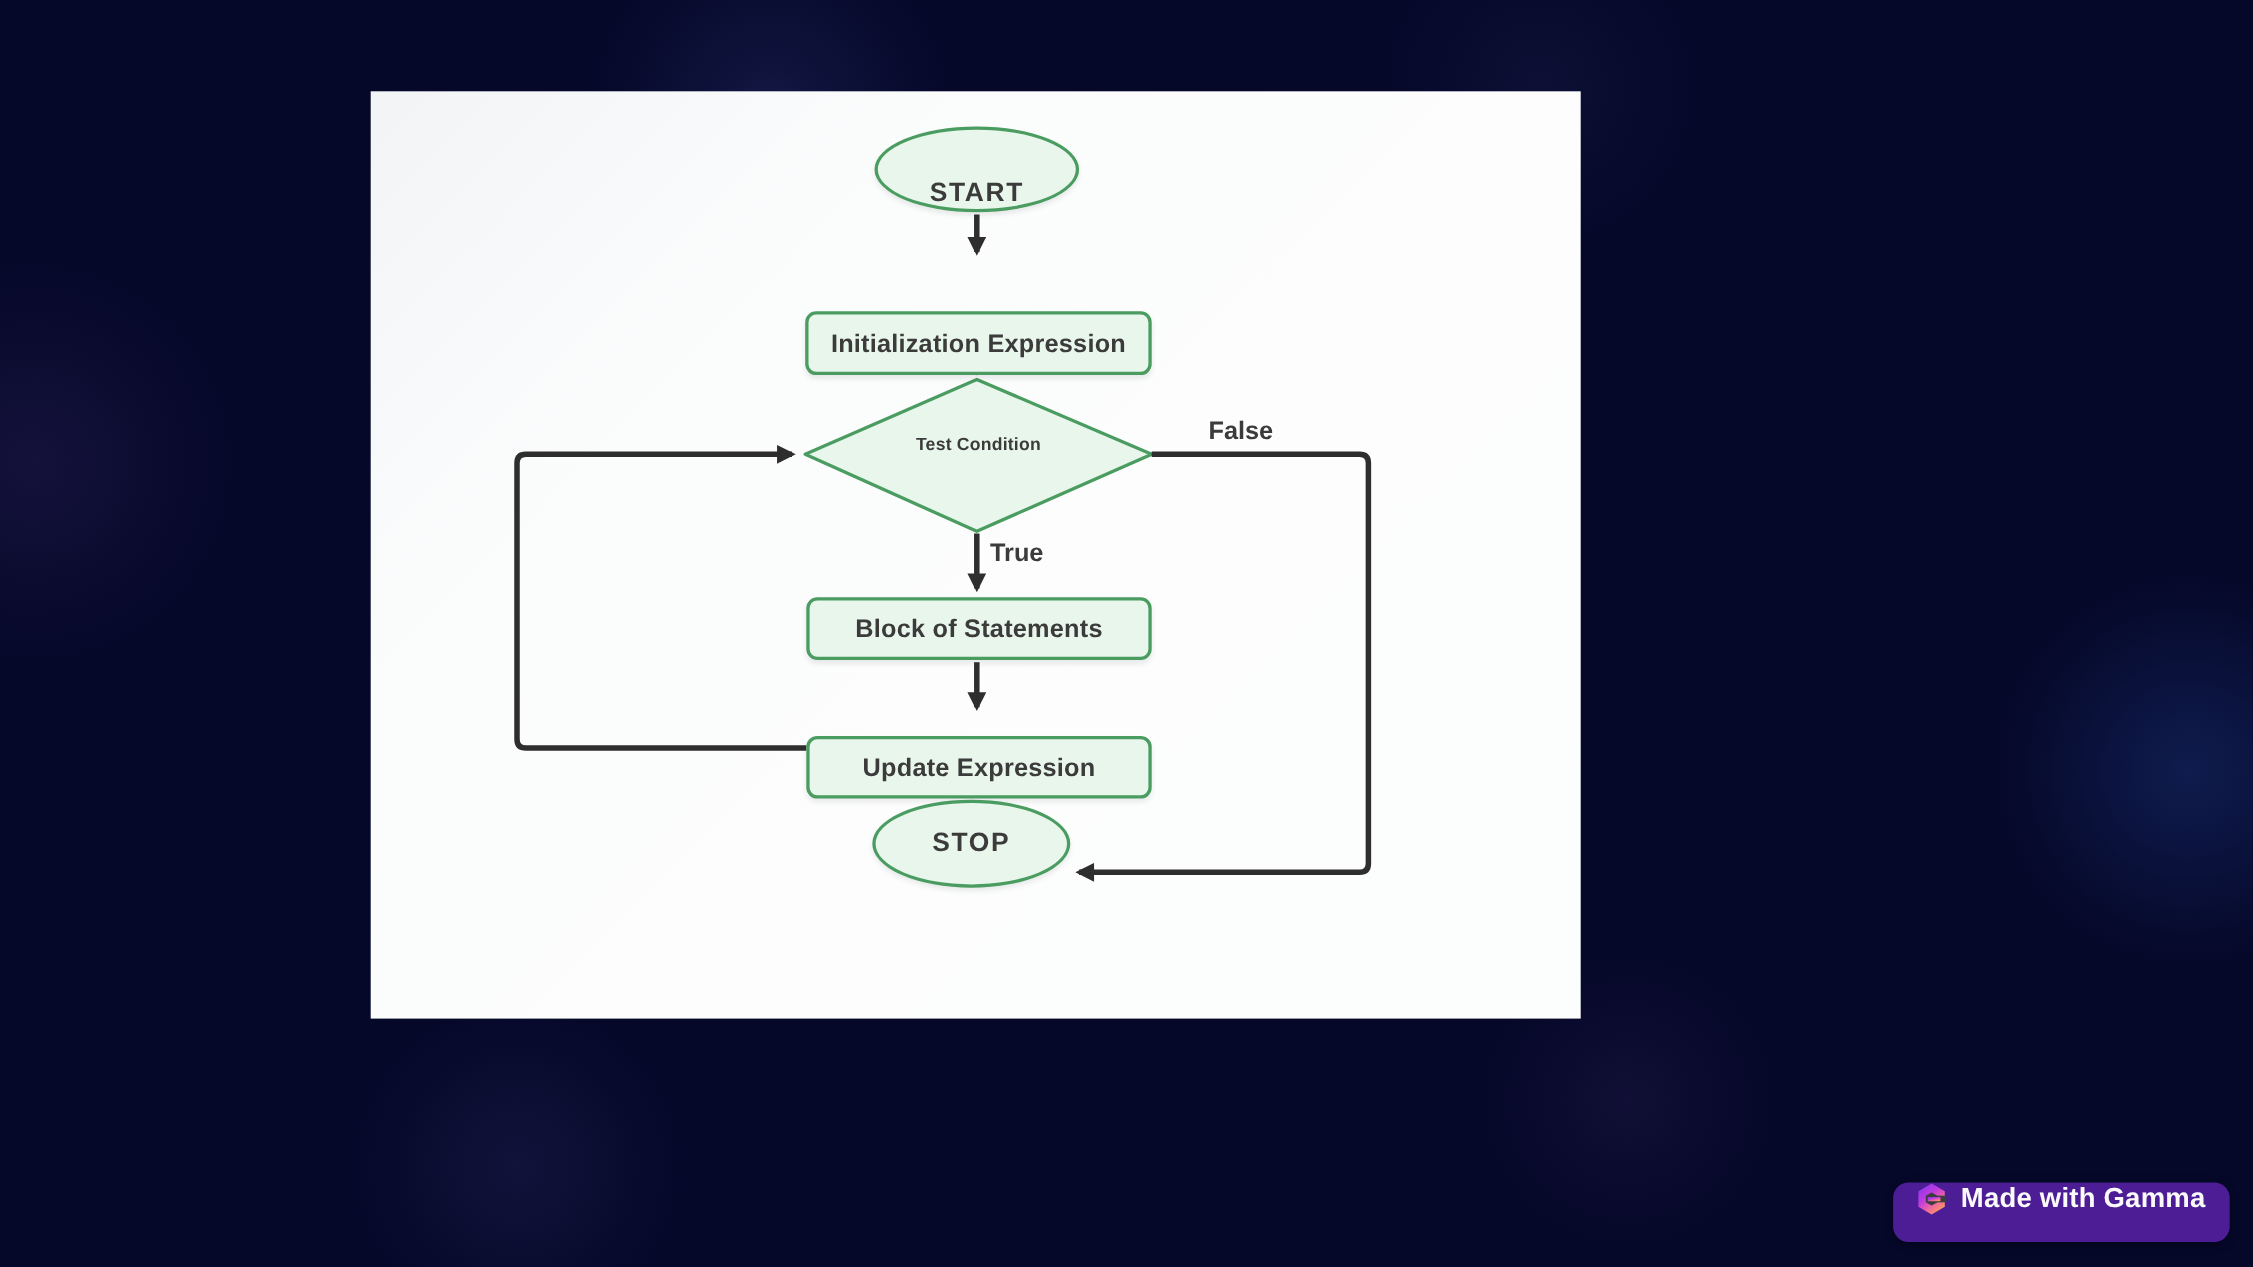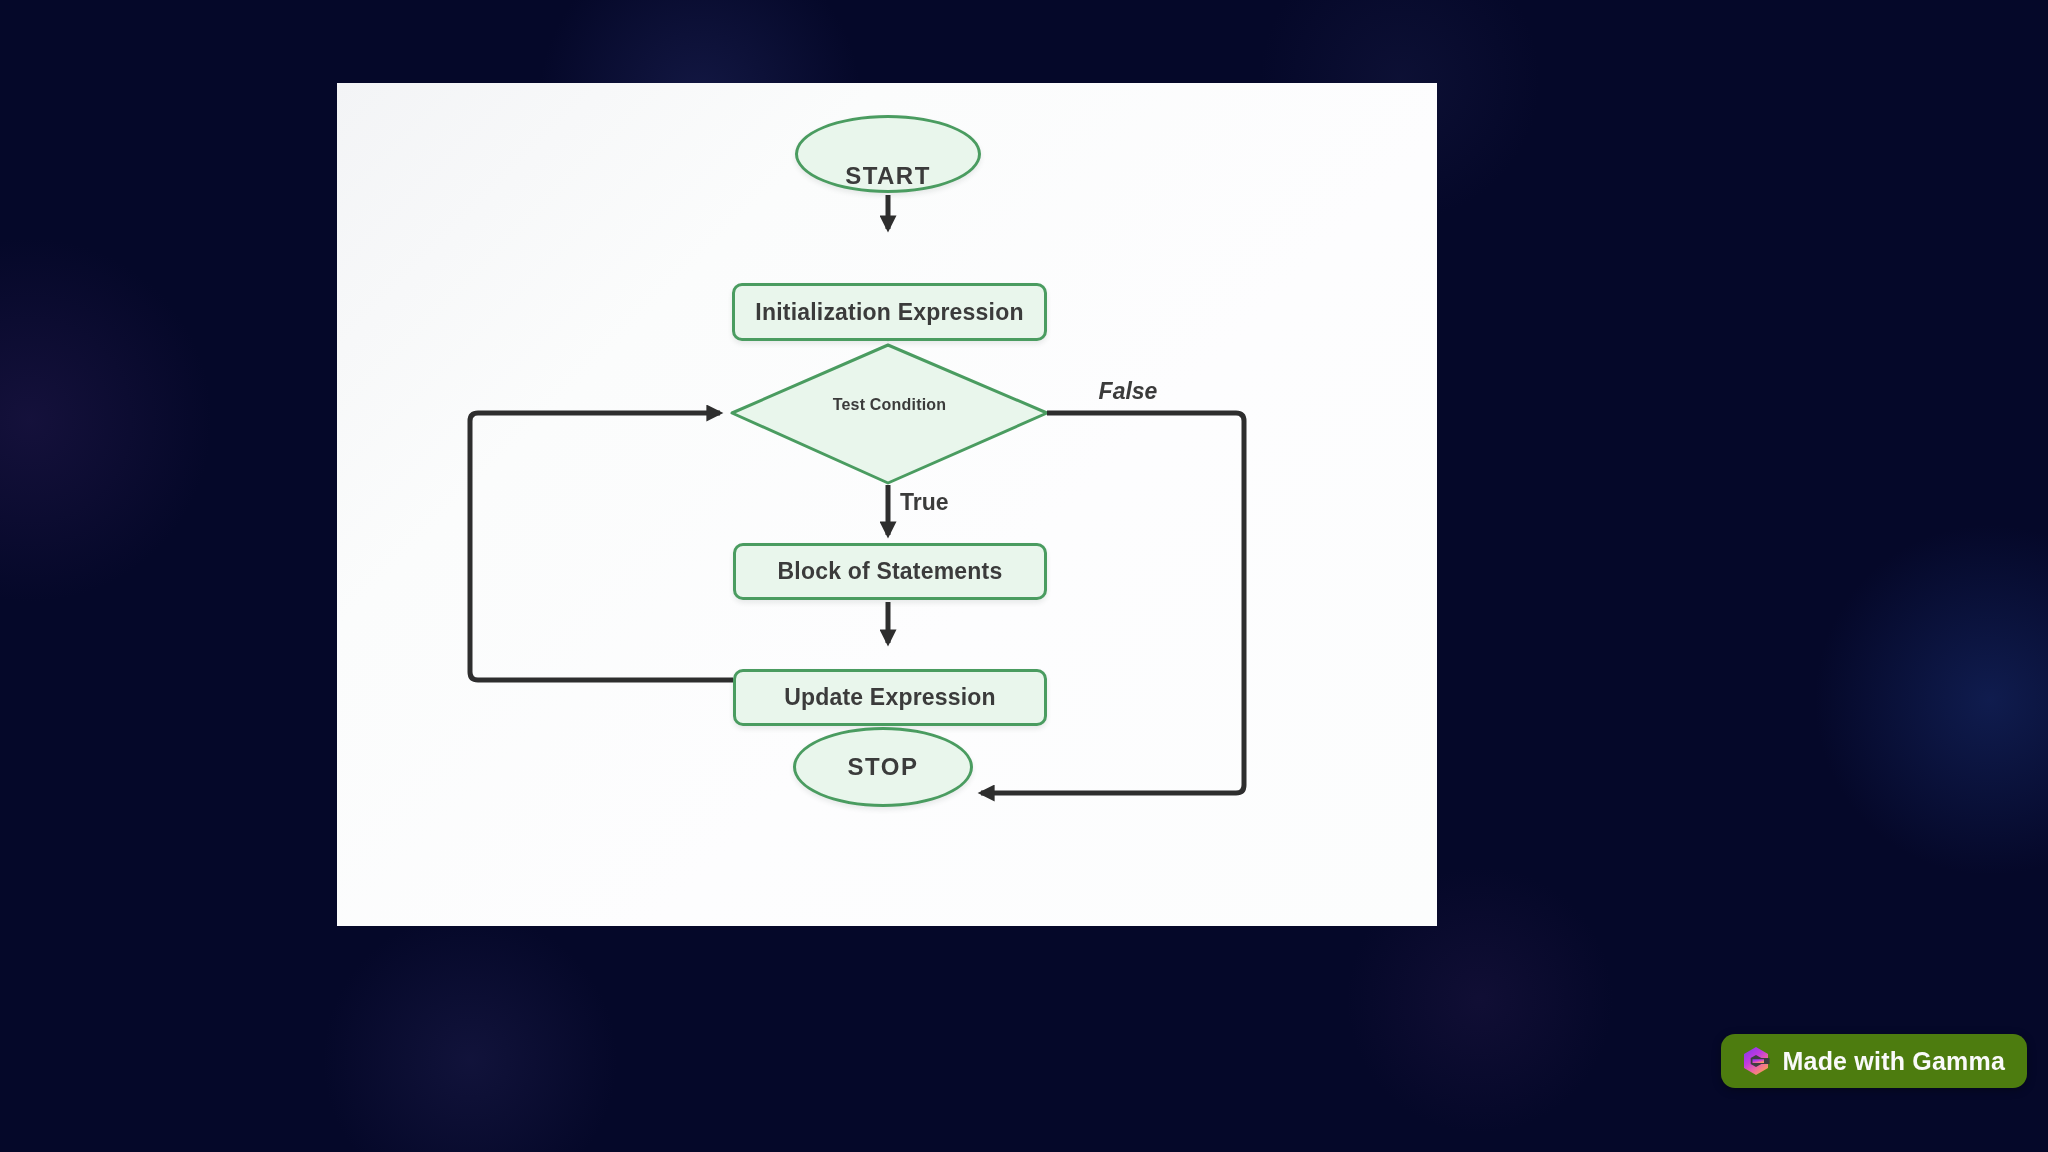--- a/index.html
+++ b/index.html
@@ -65,31 +65,31 @@
     letter-spacing: 0.2px;
   }
 
   .edge-label {
     position: absolute;
     color: #3b3b3b;
     font-size: 23px;
     font-weight: 700;
   }
   .edge-label-true  { left: 563px; top: 406px; }
-  .edge-label-false { left: 750px; top: 295px; width: 82px; text-align: center; font-style: italic; }
+  .edge-label-false { left: 750px; top: 295px; width: 82px; text-align: center; }
 
   
   .badge {
     position: absolute;
-    right: 21px; top: 1034px;
+    right: 21px; top: 1075px;
     height: 54px;
-    display: flex; align-items: center;
+    display: flex; 
     gap: 12px;
     padding: 0 22px 0 20px;
-    background: #4d7c0f;
+    background: #4c1d95;
     border-radius: 14px;
     border: none;
     cursor: pointer;
     box-shadow: 0 2px 8px rgba(0,0,0,0.35);
   }
   .badge-text {
     color: #fafafa;
     font-size: 25px;
     font-weight: 700;
     letter-spacing: 0.2px;

